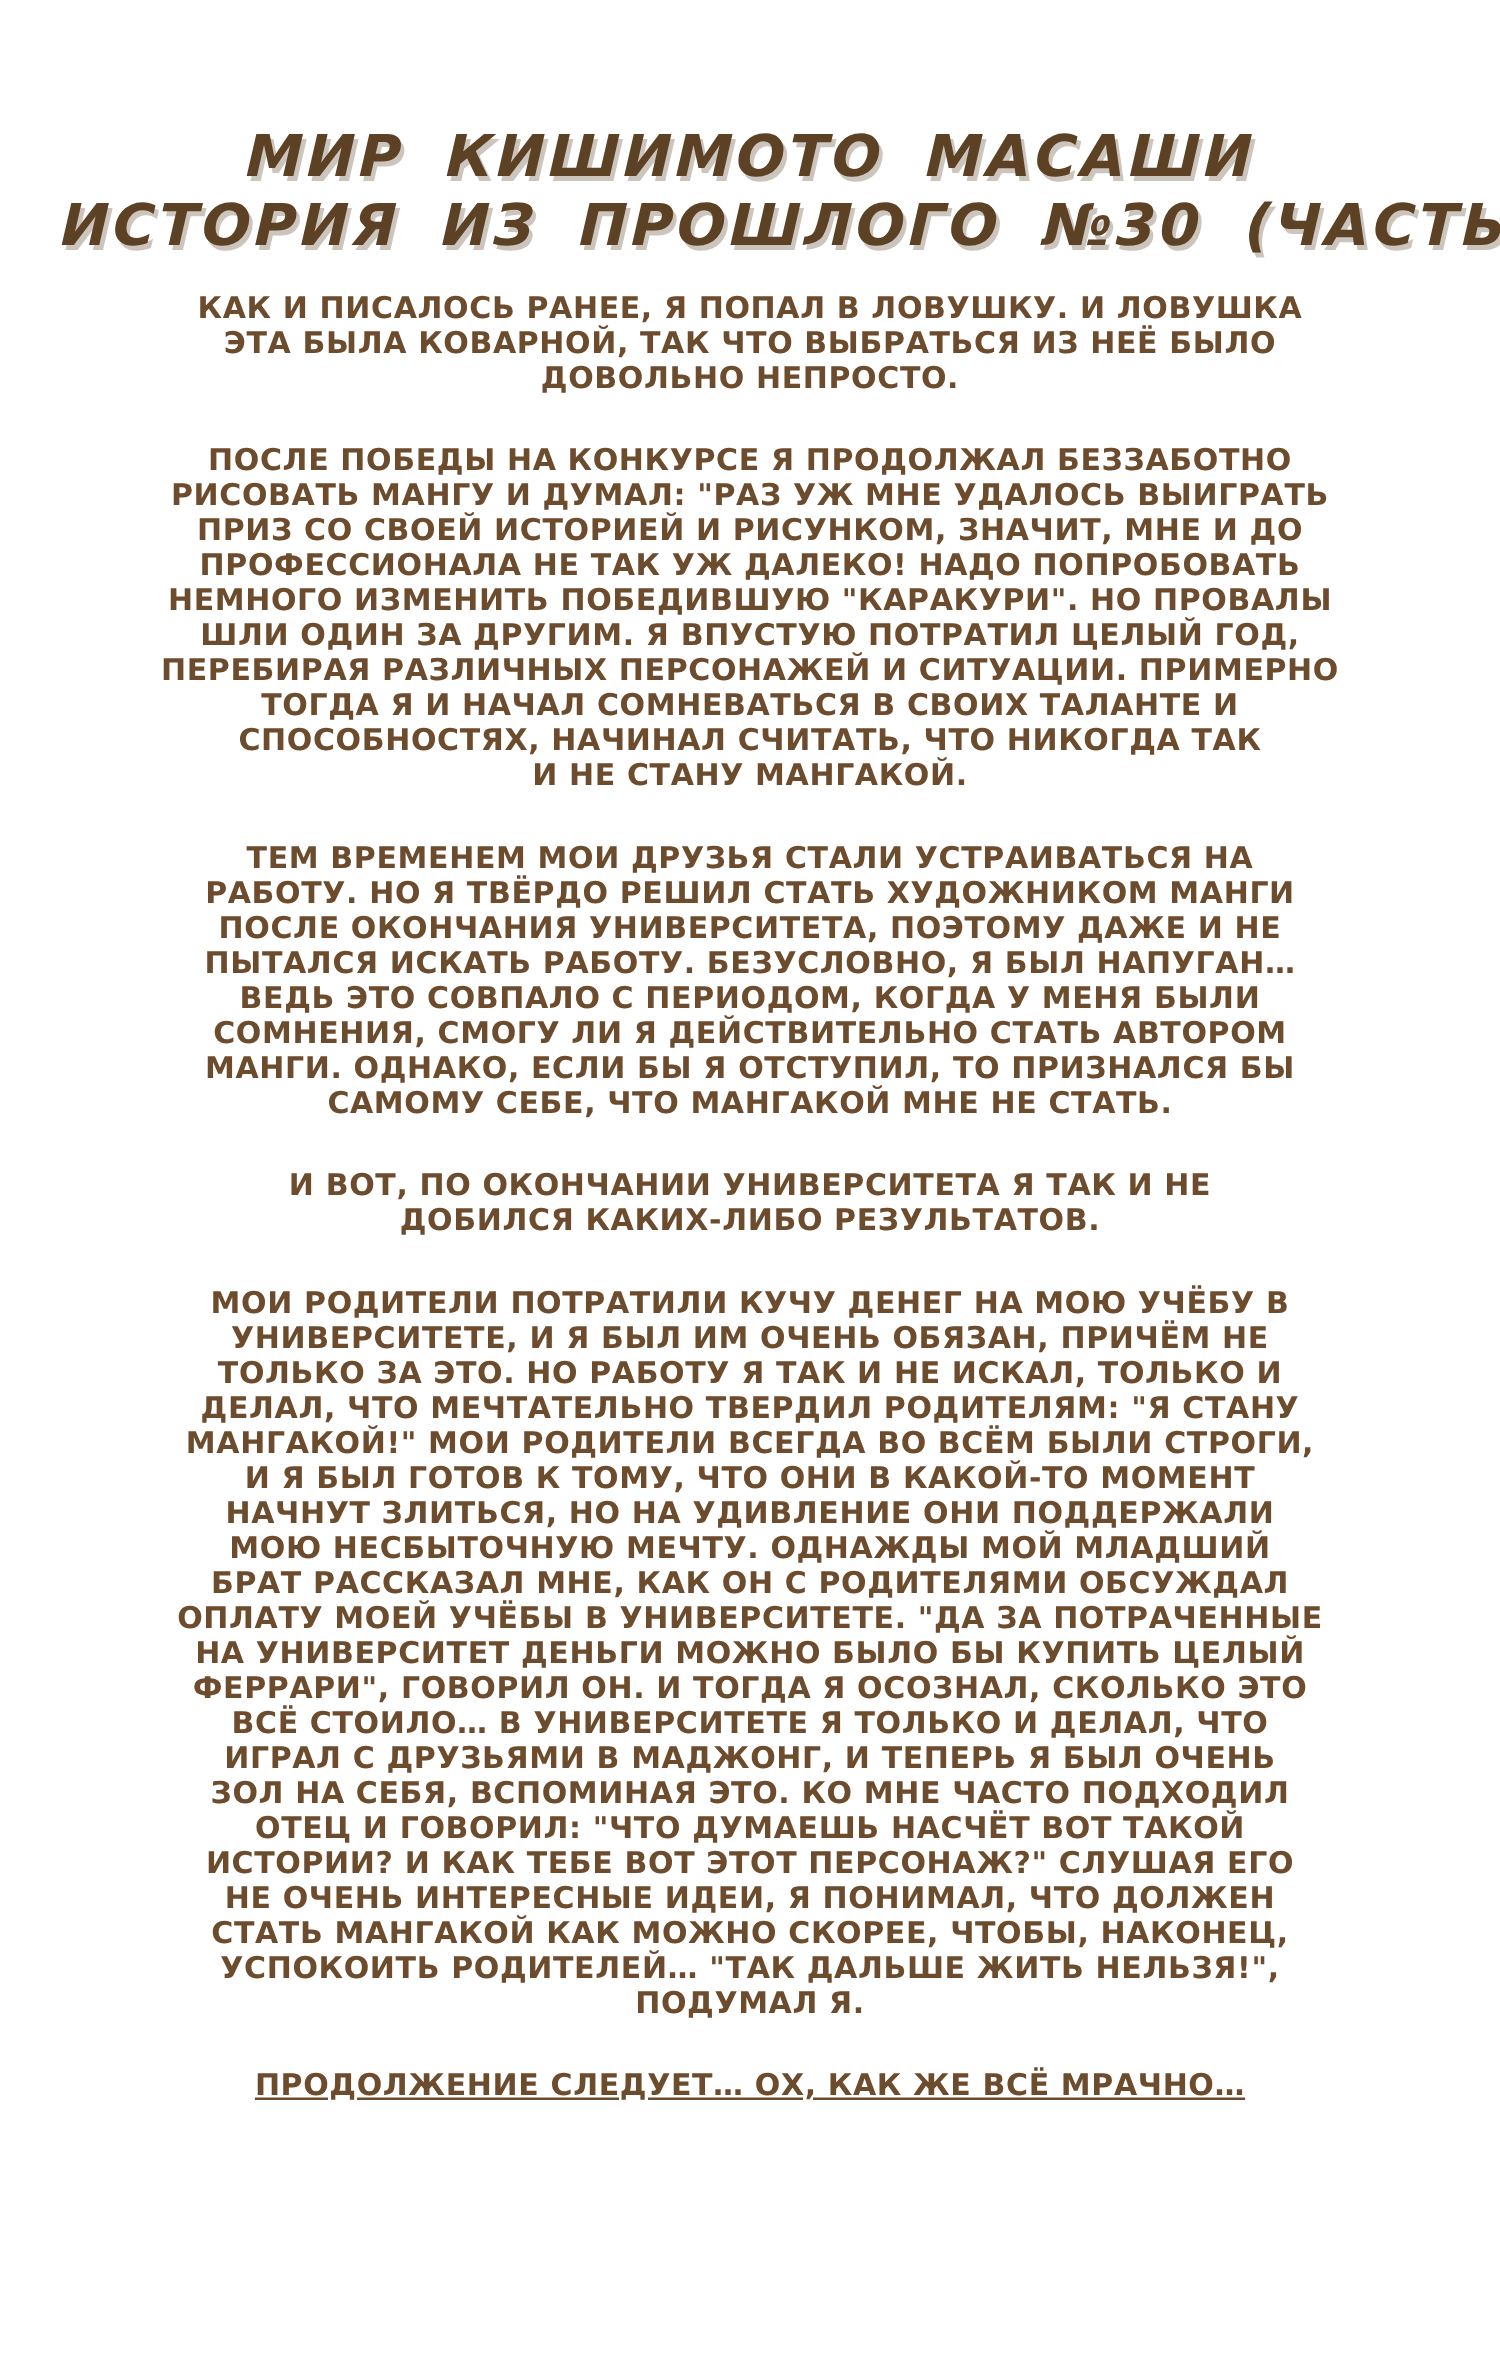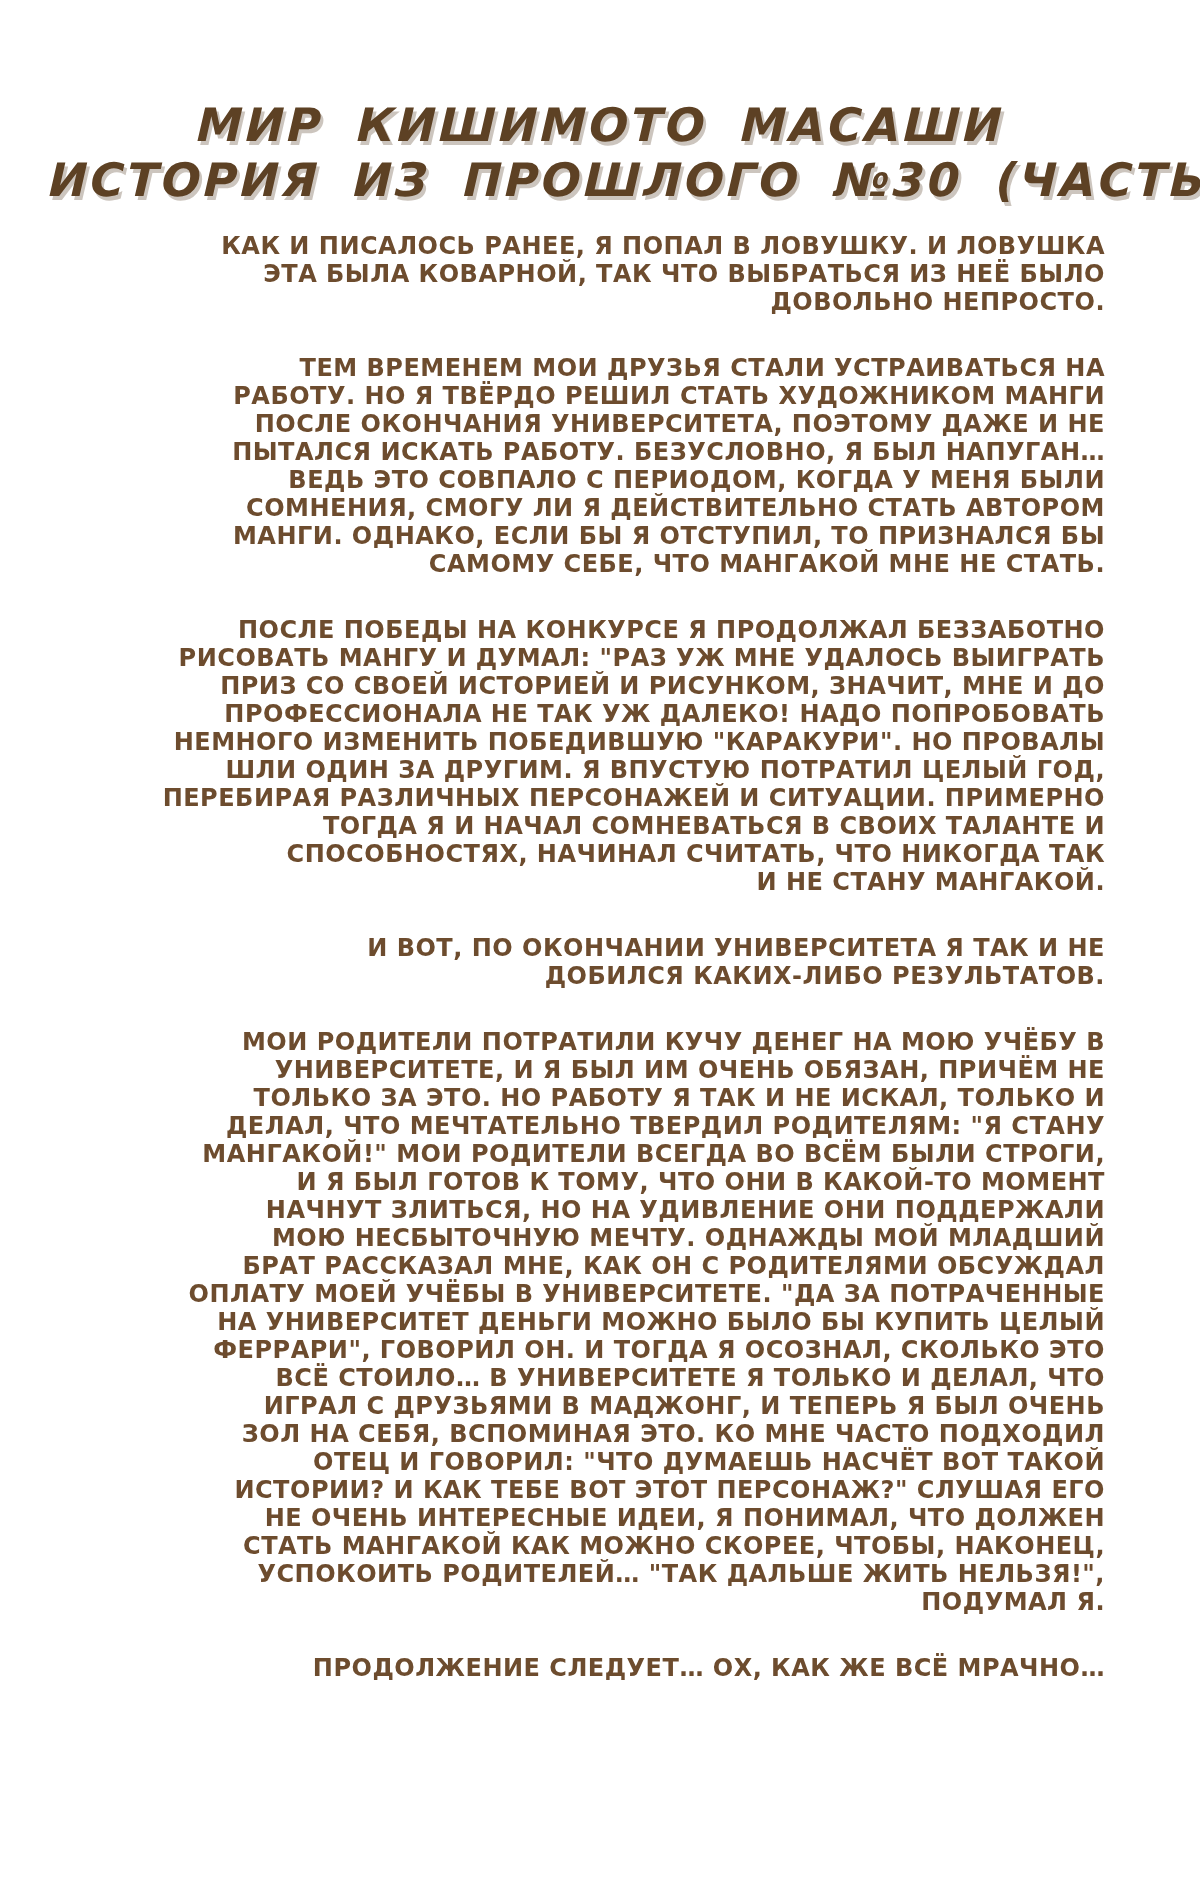--- a/index.html
+++ b/index.html
@@ -31,66 +31,67 @@
     text-shadow: 3px 4px 0 rgba(110, 90, 70, 0.35);
     transform: skewX(-2deg);
   }
   .title-line {
     display: block;
     white-space: nowrap;
   }
   .text-block {
     margin: 24px auto 0 auto;
     width: 1010px;
-    text-align: right;
+    text-align: center;
   }
   .text-block p {
     margin: 0 0 38px 0;
     white-space: pre-line;
     font-weight: bold;
     font-size: 24px;
     line-height: 28px;
     letter-spacing: 0.5px;
     color: var(--text, #6d4c2e);
   }
   .text-block p:last-child {
     margin-bottom: 4px;
+    text-decoration: underline;
   }
 </style>
 </head>
 <body>
 
 <div class="page">
   <h1 class="title">
     <span class="title-line">МИР КИШИМОТО МАСАШИ</span>
     <span class="title-line">ИСТОРИЯ ИЗ ПРОШЛОГО №30 (ЧАСТЬ 2)</span>
   </h1>
 
   <div class="text-block">
     <p>КАК И ПИСАЛОСЬ РАНЕЕ, Я ПОПАЛ В ЛОВУШКУ. И ЛОВУШКА
 ЭТА БЫЛА КОВАРНОЙ, ТАК ЧТО ВЫБРАТЬСЯ ИЗ НЕЁ БЫЛО
 ДОВОЛЬНО НЕПРОСТО.</p>
-    <p>ТЕМ ВРЕМЕНЕМ МОИ ДРУЗЬЯ СТАЛИ УСТРАИВАТЬСЯ НА
-РАБОТУ. НО Я ТВЁРДО РЕШИЛ СТАТЬ ХУДОЖНИКОМ МАНГИ
-ПОСЛЕ ОКОНЧАНИЯ УНИВЕРСИТЕТА, ПОЭТОМУ ДАЖЕ И НЕ
-ПЫТАЛСЯ ИСКАТЬ РАБОТУ. БЕЗУСЛОВНО, Я БЫЛ НАПУГАН…
-ВЕДЬ ЭТО СОВПАЛО С ПЕРИОДОМ, КОГДА У МЕНЯ БЫЛИ
-СОМНЕНИЯ, СМОГУ ЛИ Я ДЕЙСТВИТЕЛЬНО СТАТЬ АВТОРОМ
-МАНГИ. ОДНАКО, ЕСЛИ БЫ Я ОТСТУПИЛ, ТО ПРИЗНАЛСЯ БЫ
-САМОМУ СЕБЕ, ЧТО МАНГАКОЙ МНЕ НЕ СТАТЬ.</p>
     <p>ПОСЛЕ ПОБЕДЫ НА КОНКУРСЕ Я ПРОДОЛЖАЛ БЕЗЗАБОТНО
 РИСОВАТЬ МАНГУ И ДУМАЛ: "РАЗ УЖ МНЕ УДАЛОСЬ ВЫИГРАТЬ
 ПРИЗ СО СВОЕЙ ИСТОРИЕЙ И РИСУНКОМ, ЗНАЧИТ, МНЕ И ДО
 ПРОФЕССИОНАЛА НЕ ТАК УЖ ДАЛЕКО! НАДО ПОПРОБОВАТЬ
 НЕМНОГО ИЗМЕНИТЬ ПОБЕДИВШУЮ "КАРАКУРИ". НО ПРОВАЛЫ
 ШЛИ ОДИН ЗА ДРУГИМ. Я ВПУСТУЮ ПОТРАТИЛ ЦЕЛЫЙ ГОД,
 ПЕРЕБИРАЯ РАЗЛИЧНЫХ ПЕРСОНАЖЕЙ И СИТУАЦИИ. ПРИМЕРНО
 ТОГДА Я И НАЧАЛ СОМНЕВАТЬСЯ В СВОИХ ТАЛАНТЕ И
 СПОСОБНОСТЯХ, НАЧИНАЛ СЧИТАТЬ, ЧТО НИКОГДА ТАК
 И НЕ СТАНУ МАНГАКОЙ.</p>
+    <p>ТЕМ ВРЕМЕНЕМ МОИ ДРУЗЬЯ СТАЛИ УСТРАИВАТЬСЯ НА
+РАБОТУ. НО Я ТВЁРДО РЕШИЛ СТАТЬ ХУДОЖНИКОМ МАНГИ
+ПОСЛЕ ОКОНЧАНИЯ УНИВЕРСИТЕТА, ПОЭТОМУ ДАЖЕ И НЕ
+ПЫТАЛСЯ ИСКАТЬ РАБОТУ. БЕЗУСЛОВНО, Я БЫЛ НАПУГАН…
+ВЕДЬ ЭТО СОВПАЛО С ПЕРИОДОМ, КОГДА У МЕНЯ БЫЛИ
+СОМНЕНИЯ, СМОГУ ЛИ Я ДЕЙСТВИТЕЛЬНО СТАТЬ АВТОРОМ
+МАНГИ. ОДНАКО, ЕСЛИ БЫ Я ОТСТУПИЛ, ТО ПРИЗНАЛСЯ БЫ
+САМОМУ СЕБЕ, ЧТО МАНГАКОЙ МНЕ НЕ СТАТЬ.</p>
     <p>И ВОТ, ПО ОКОНЧАНИИ УНИВЕРСИТЕТА Я ТАК И НЕ
 ДОБИЛСЯ КАКИХ-ЛИБО РЕЗУЛЬТАТОВ.</p>
     <p>МОИ РОДИТЕЛИ ПОТРАТИЛИ КУЧУ ДЕНЕГ НА МОЮ УЧЁБУ В
 УНИВЕРСИТЕТЕ, И Я БЫЛ ИМ ОЧЕНЬ ОБЯЗАН, ПРИЧЁМ НЕ
 ТОЛЬКО ЗА ЭТО. НО РАБОТУ Я ТАК И НЕ ИСКАЛ, ТОЛЬКО И
 ДЕЛАЛ, ЧТО МЕЧТАТЕЛЬНО ТВЕРДИЛ РОДИТЕЛЯМ: "Я СТАНУ
 МАНГАКОЙ!" МОИ РОДИТЕЛИ ВСЕГДА ВО ВСЁМ БЫЛИ СТРОГИ,
 И Я БЫЛ ГОТОВ К ТОМУ, ЧТО ОНИ В КАКОЙ-ТО МОМЕНТ
 НАЧНУТ ЗЛИТЬСЯ, НО НА УДИВЛЕНИЕ ОНИ ПОДДЕРЖАЛИ
 МОЮ НЕСБЫТОЧНУЮ МЕЧТУ. ОДНАЖДЫ МОЙ МЛАДШИЙ

